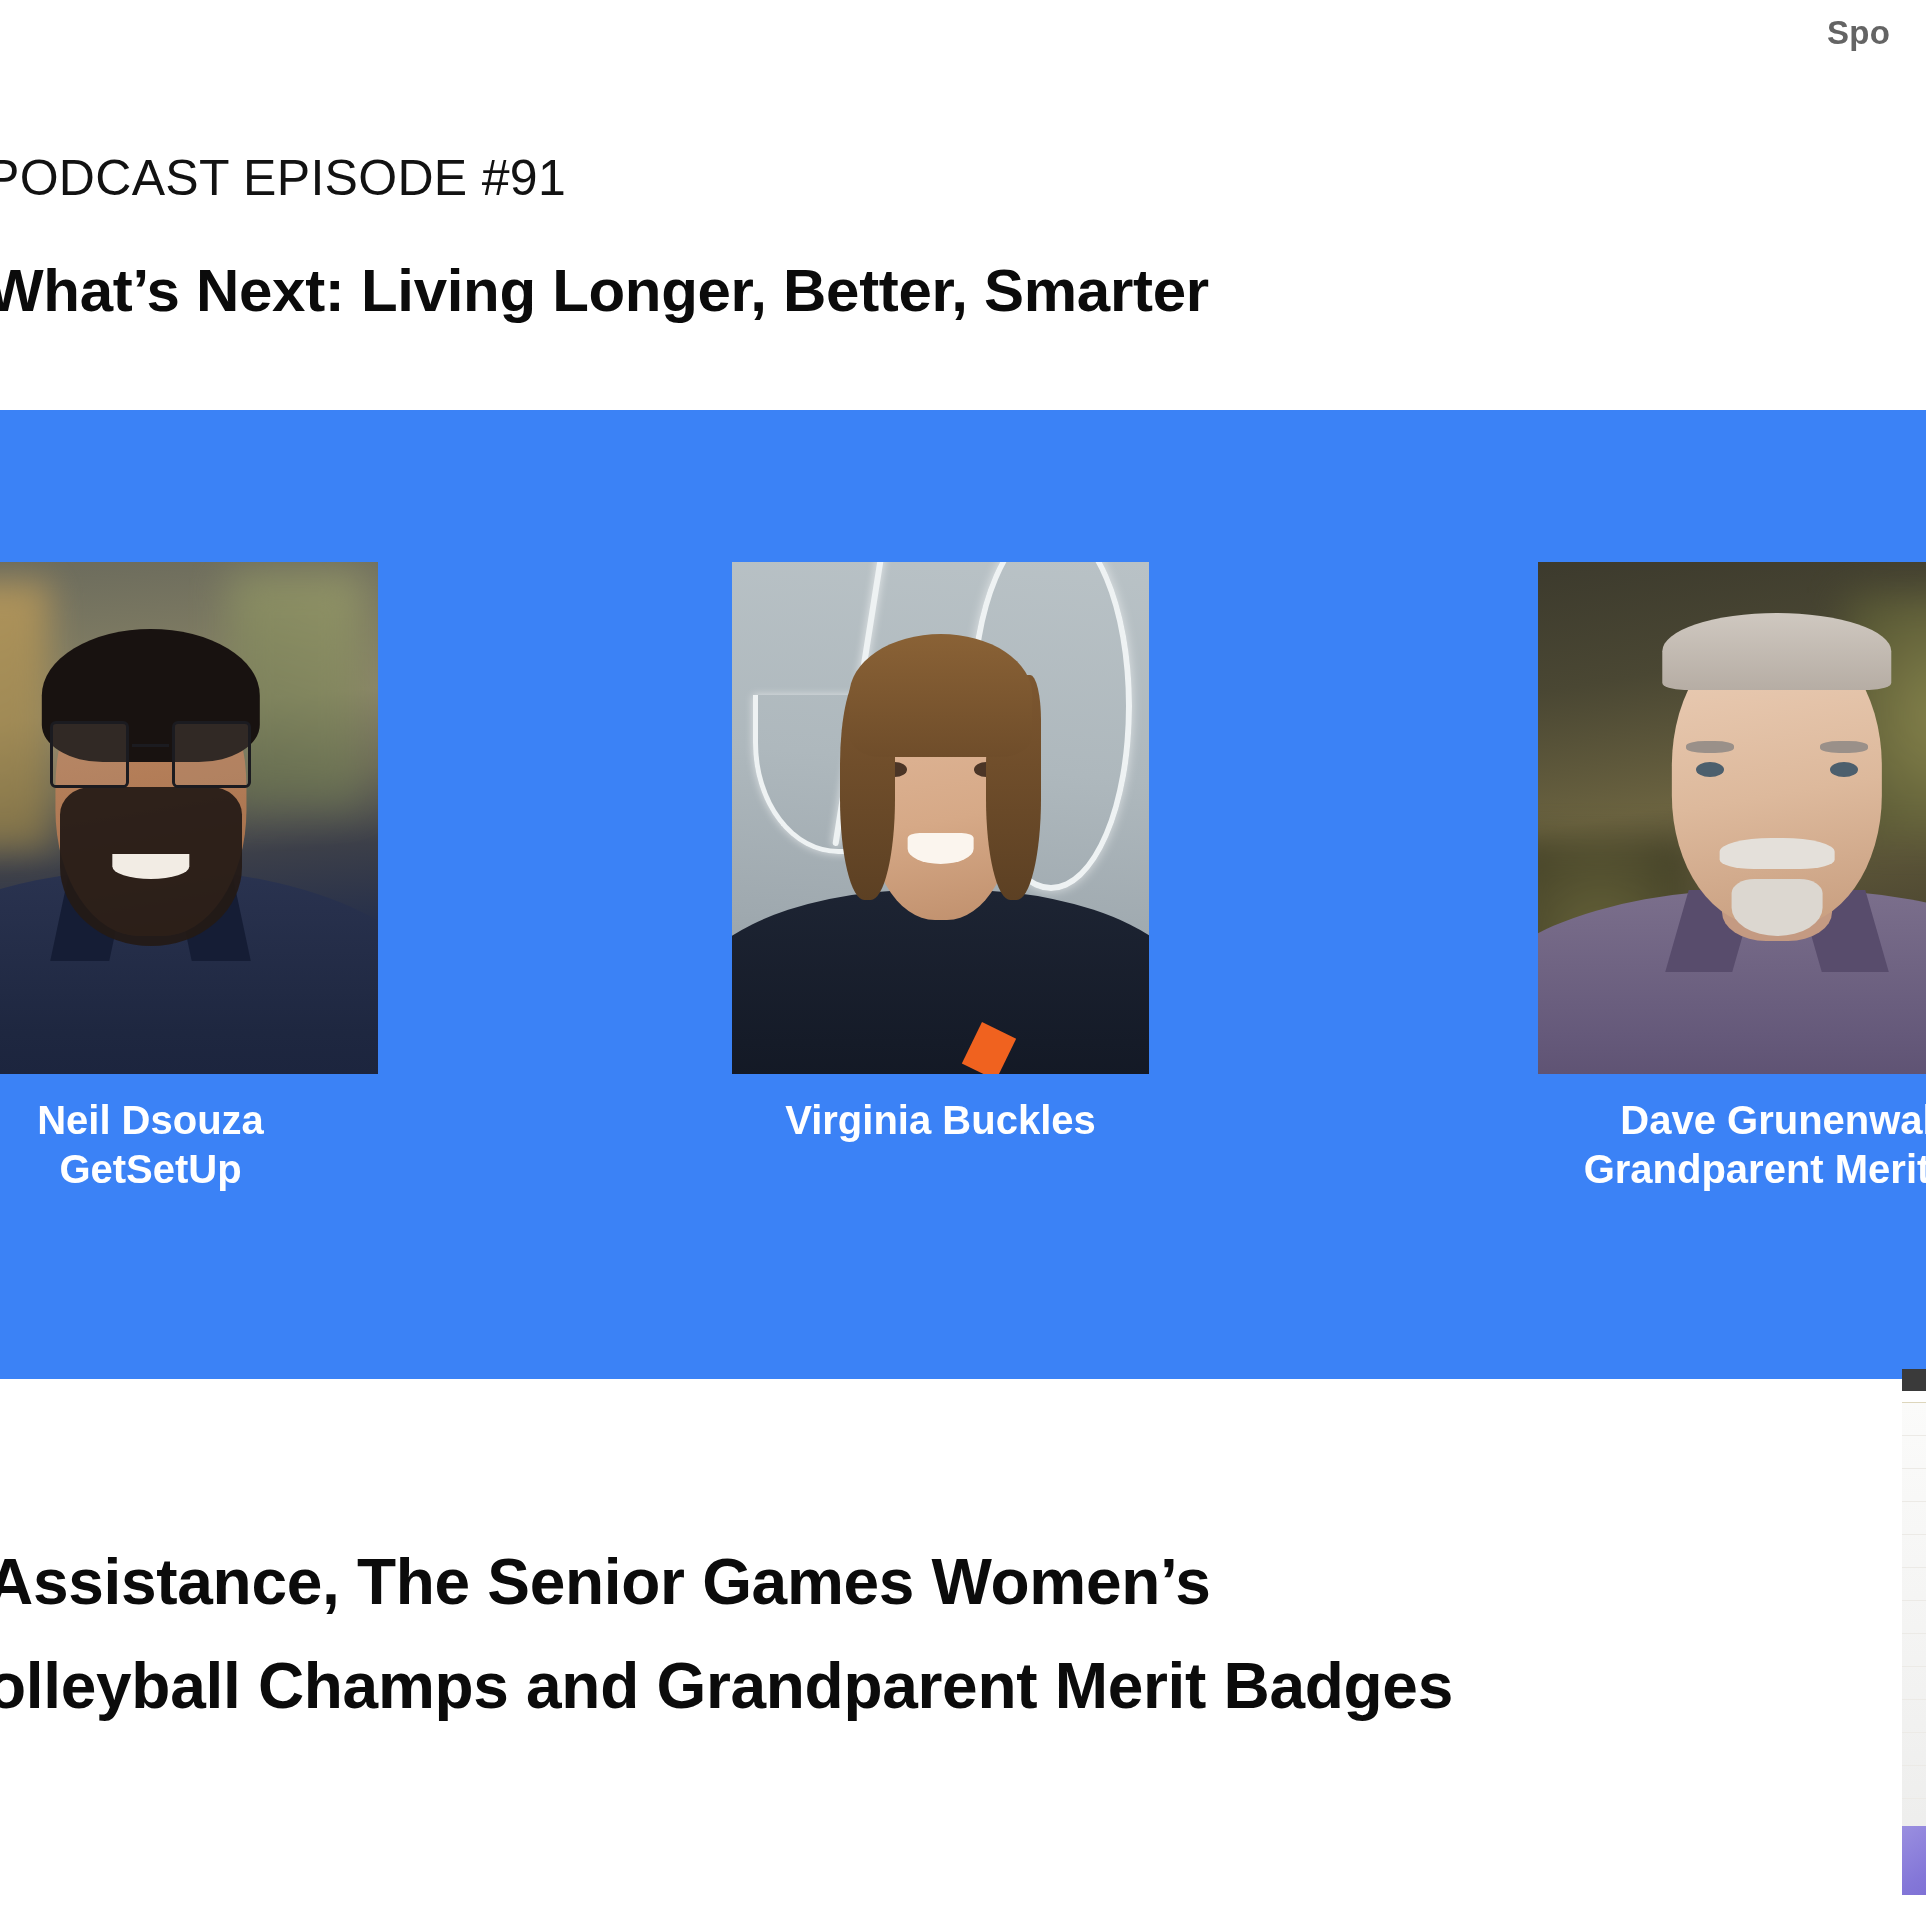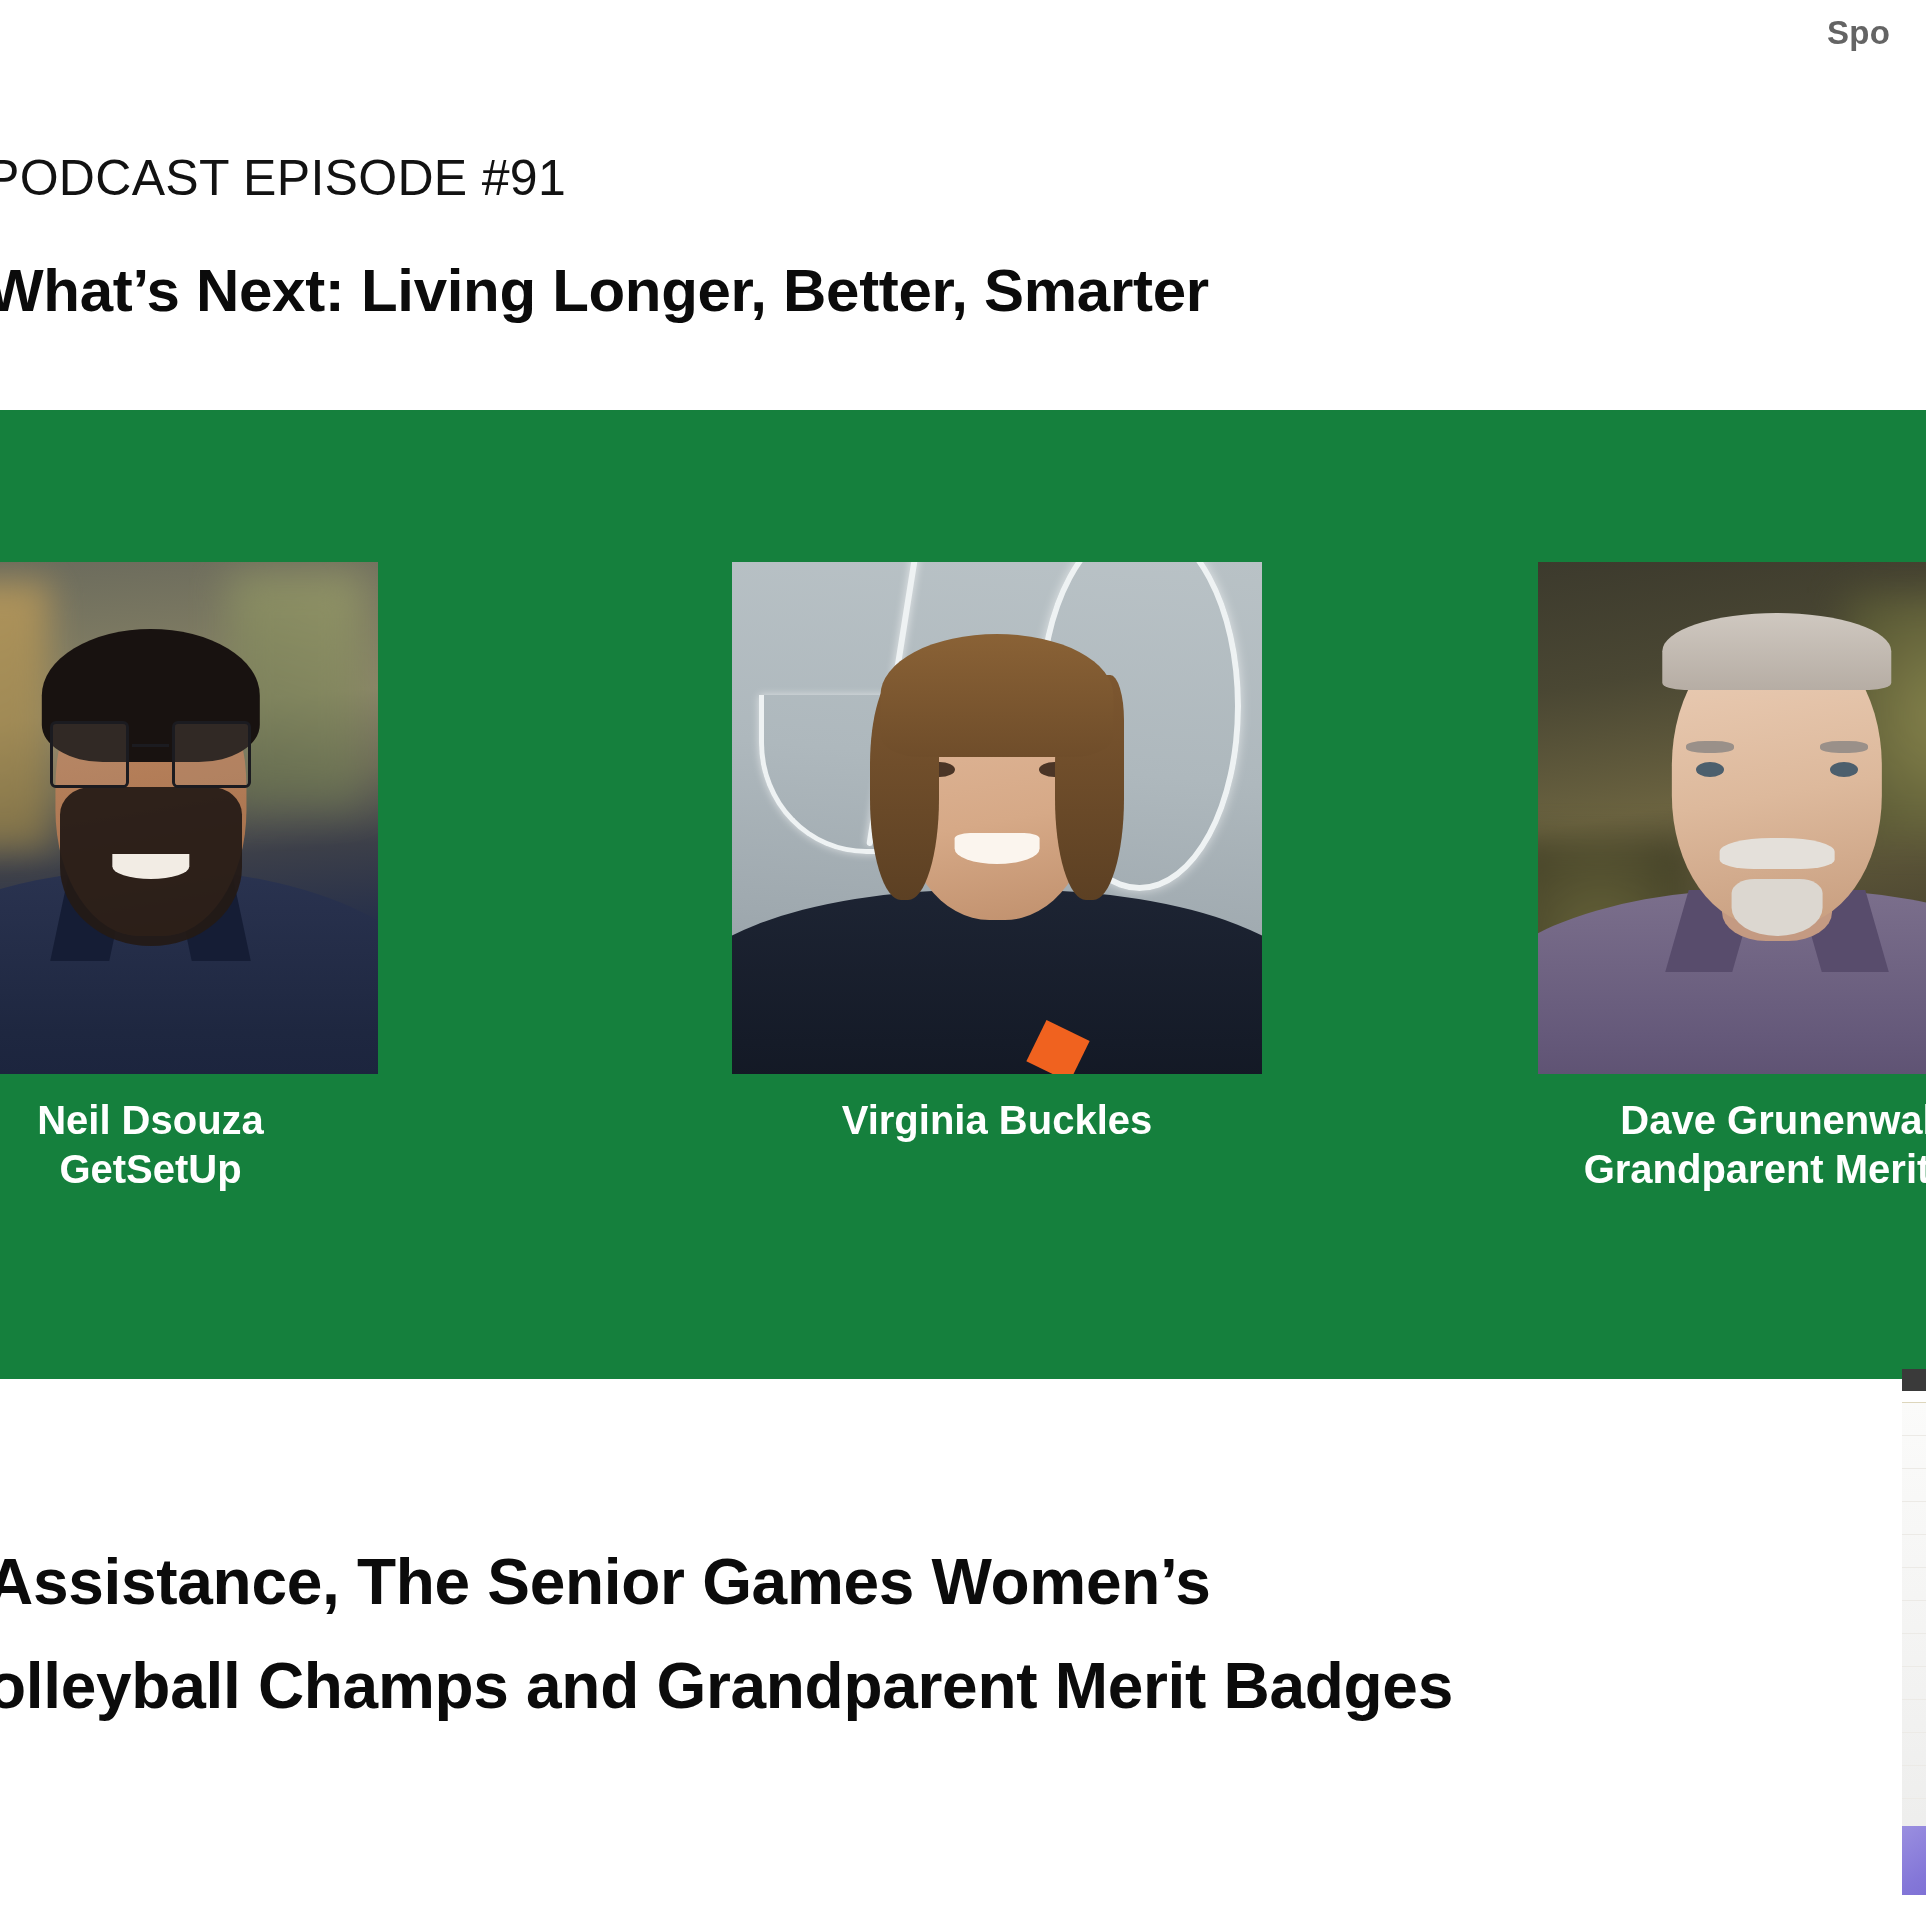--- a/index.html
+++ b/index.html
@@ -50,29 +50,29 @@
     letter-spacing: -0.3px;
   }
 
   
   .speaker-band {
     position: absolute;
     top: 410px;
     left: 0;
     width: 1926px;
     height: 969px;
-    background: #15803d;
+    background: #3b82f6;
   }
 
   .speaker-card {
     position: absolute;
     top: 152px; 
   }
   .speaker-card.card-1 { left: -77px; width: 455px; }
-  .speaker-card.card-2 { left: 732px; width: 530px; }
+  .speaker-card.card-2 { left: 732px; width: 417px; }
   .speaker-card.card-3 { left: 1538px; width: 478px; }
 
   .speaker-photo {
     width: 100%;
     height: 512px;
     position: relative;
     overflow: hidden;
     background: #8b8b8b;
   }
 

